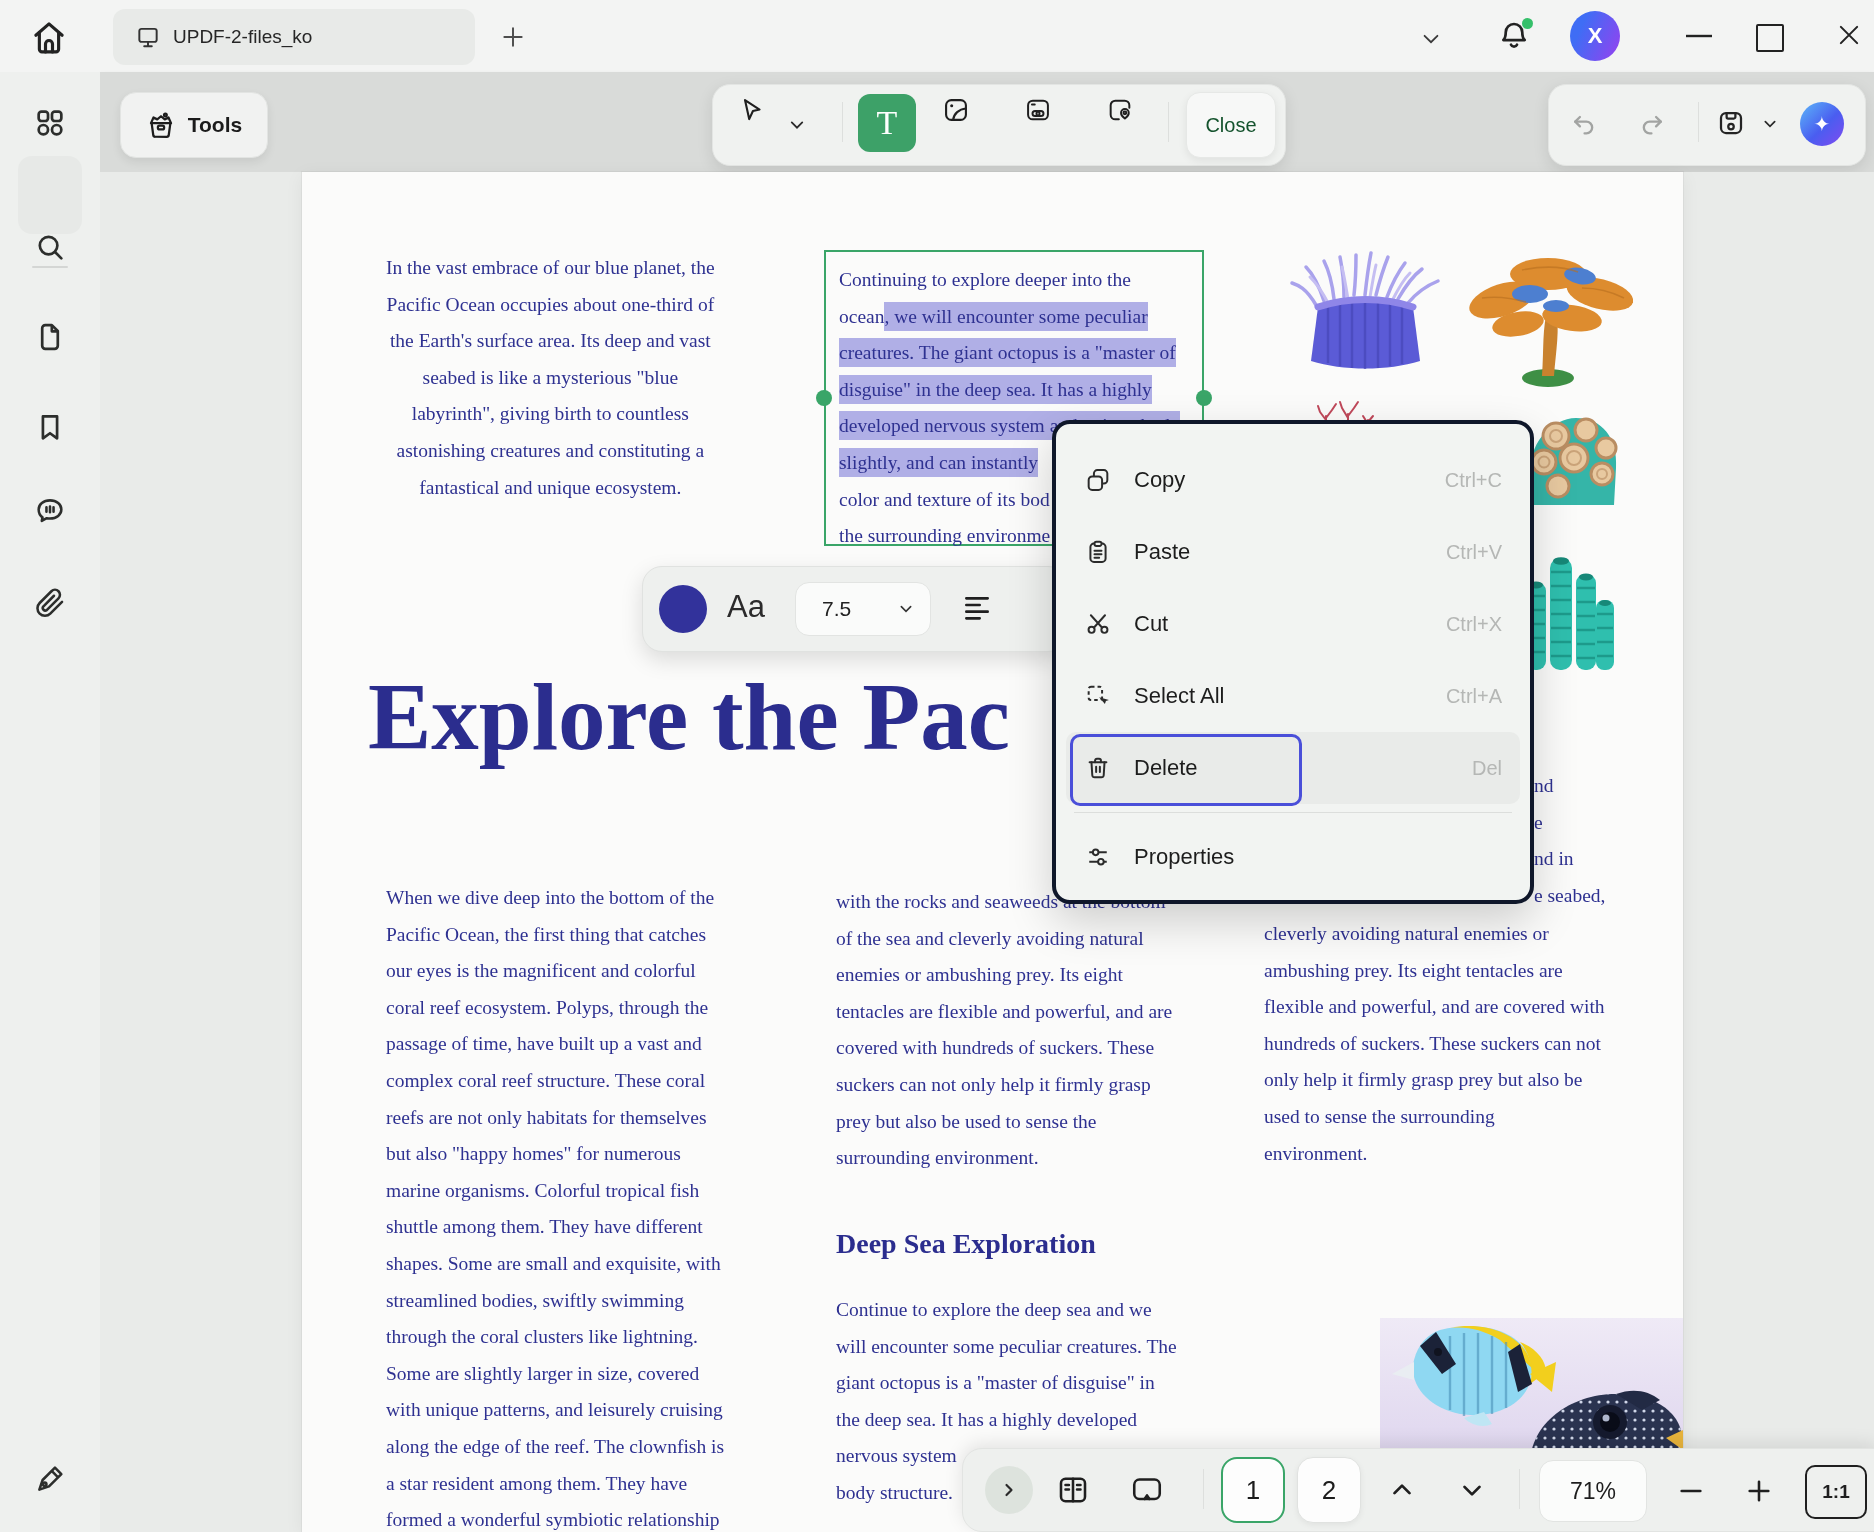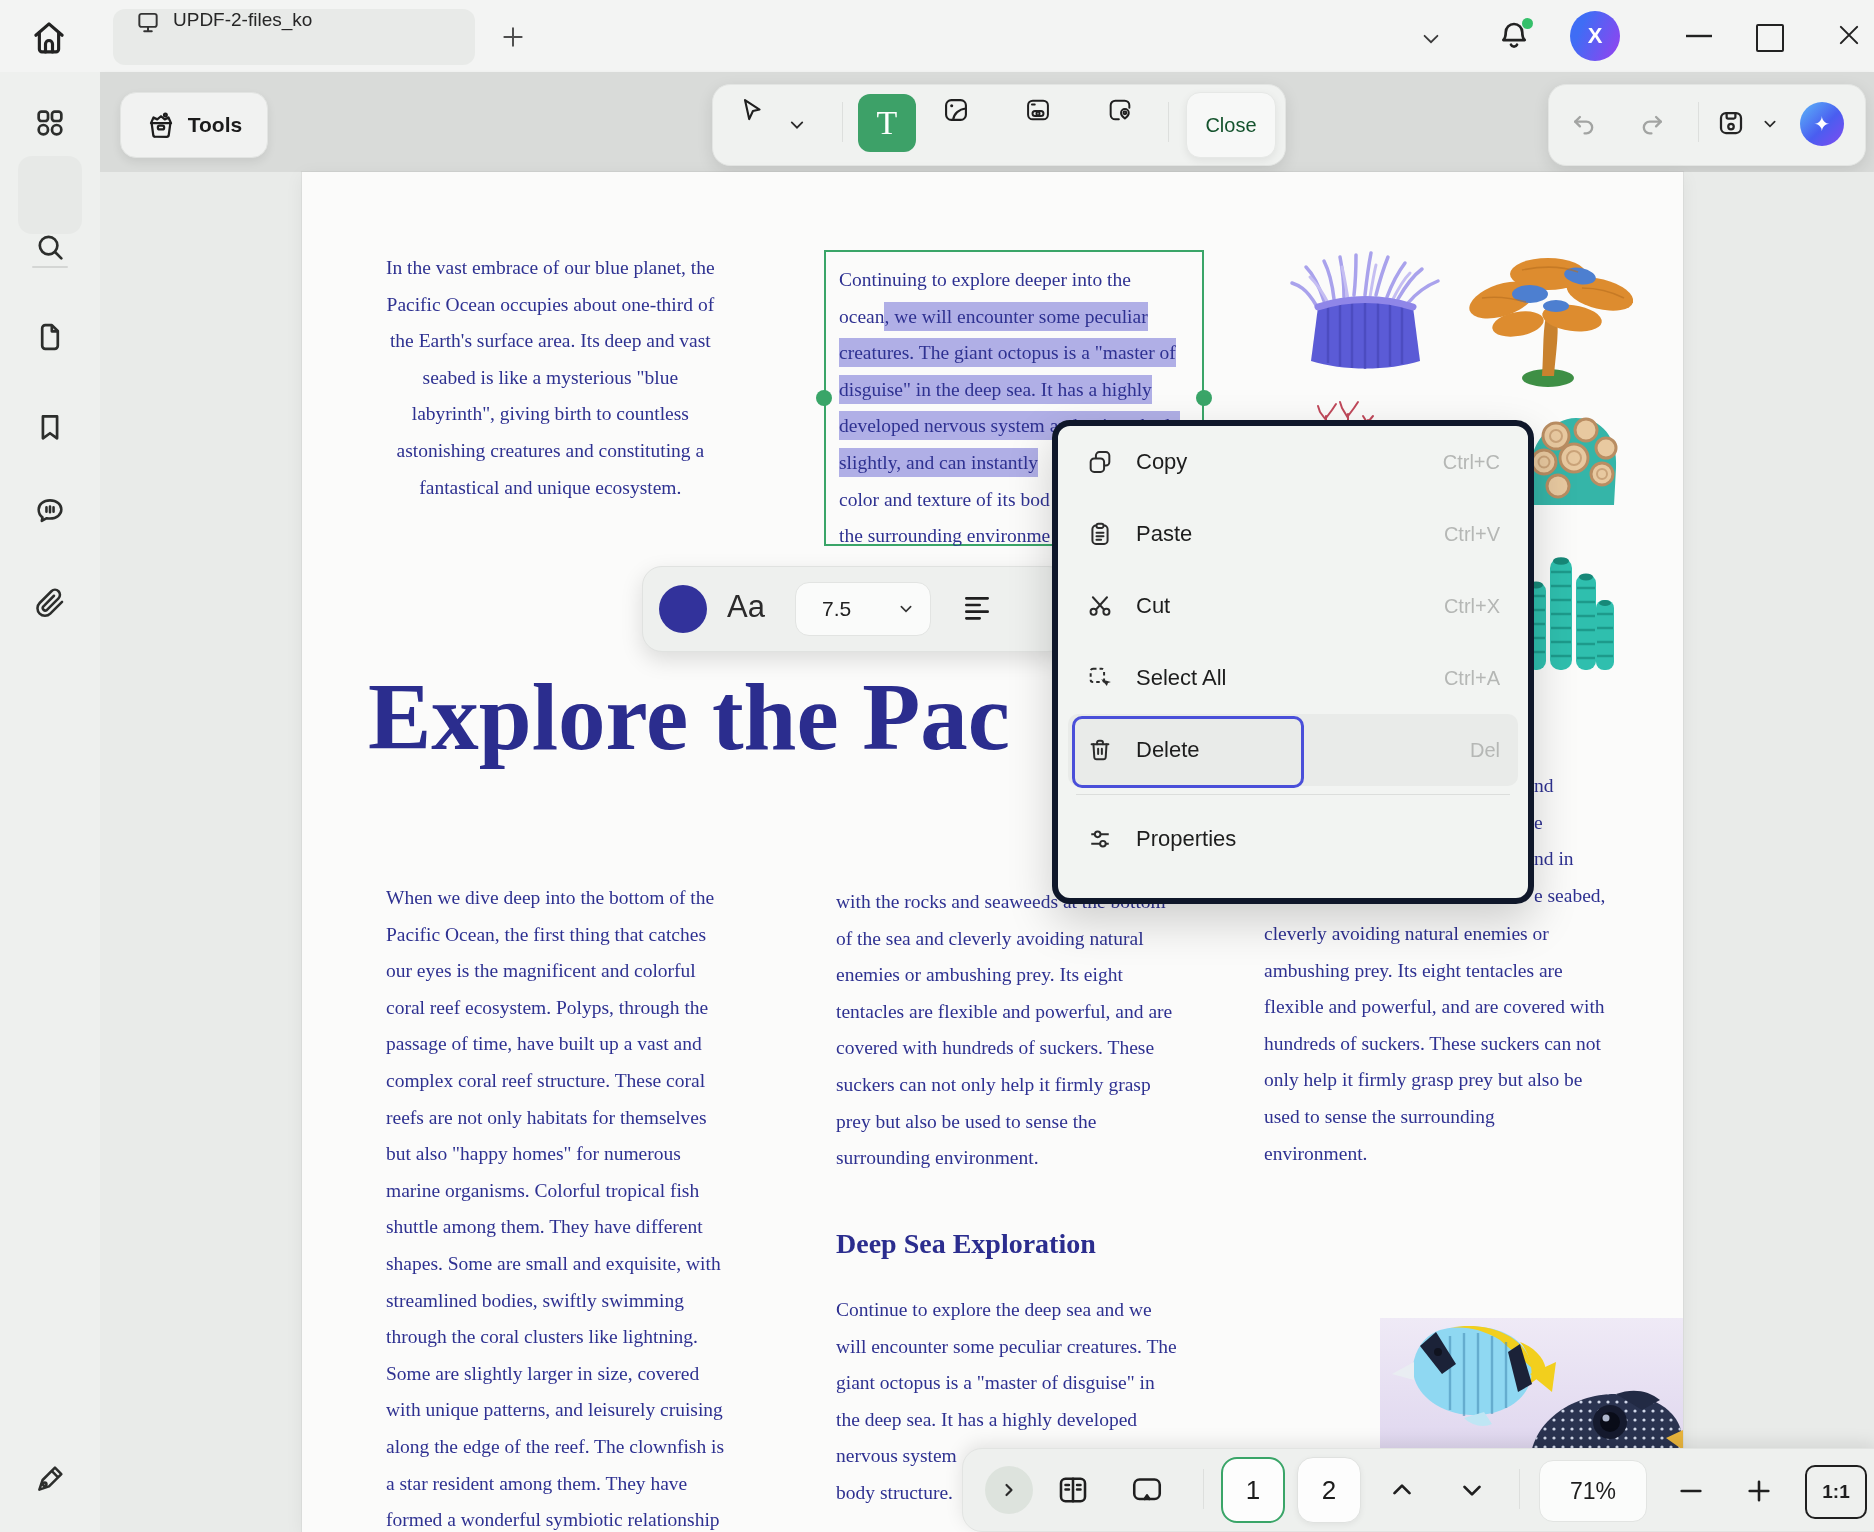--- a/index.html
+++ b/index.html
@@ -4,21 +4,21 @@
 <style>
   html,body{margin:0;padding:0;}
   body{font-family:"Liberation Sans",sans-serif;background:#c9cbc9;}
   .screen{position:relative;width:1874px;height:1532px;overflow:hidden;background:#f3f4f3;}
   .abs{position:absolute;}
   .icon svg{display:block;width:100%;height:100%;}
 
   
   .titlebar{left:0;top:0;width:1874px;height:72px;background:#f3f4f3;}
   .home-btn{left:28px;top:16px;width:42px;height:42px;color:#222;}
-  .doc-tab{left:113px;top:9px;width:362px;height:56px;background:#e8eae8;border-radius:12px;display:flex;padding-left:22px;box-sizing:border-box;}
+  .doc-tab{left:113px;top:9px;width:362px;height:56px;background:#e8eae8;border-radius:12px;display:flex;align-items:center;padding-left:22px;box-sizing:border-box;}
   .doc-tab .tab-ic{width:26px;height:26px;color:#333;margin-right:12px;}
   .doc-tab .tab-title{font-size:19px;color:#262626;}
   .new-tab{left:500px;top:24px;width:26px;height:26px;color:#4d4d4d;}
   .tb-chevron{left:1420px;top:28px;width:22px;height:22px;color:#3a3a3a;}
   .bell{left:1496px;top:18px;width:36px;height:36px;color:#222;}
   .bell-dot{left:1522px;top:18px;width:11px;height:11px;border-radius:50%;background:#35c06a;}
   .avatar{left:1570px;top:11px;width:50px;height:50px;border-radius:50%;background:linear-gradient(115deg,#3f6df5 25%,#8b46f0 90%);color:#fff;font-size:22px;font-weight:bold;display:flex;align-items:center;justify-content:center;}
   .win-min{left:1686px;top:34px;width:26px;height:4px;color:#222;}
   .win-max{left:1756px;top:24px;width:24px;height:24px;border:2px solid #222;border-radius:2px;}
   .win-close{left:1836px;top:22px;width:26px;height:26px;color:#222;}
@@ -60,21 +60,21 @@
   
   .format-bar{left:642px;top:566px;width:424px;height:84px;border-radius:20px;background:#eef0ee;border:1px solid #e0e2e0;box-shadow:0 8px 22px rgba(0,0,0,.13);z-index:5;}
   .swatch{left:16px;top:18px;width:48px;height:48px;border-radius:50%;background:#32329b;}
   .fb-aa{left:84px;top:22px;font-size:31px;color:#2b2b2b;}
   .size-box{left:152px;top:15px;width:136px;height:54px;border-radius:14px;background:#fafbfa;border:1px solid #e2e4e2;display:flex;align-items:center;justify-content:space-between;padding:0 16px 0 26px;box-sizing:border-box;}
   .size-box .val{font-size:21px;color:#222;}
   .size-box .icon{width:16px;height:16px;color:#333;}
   .align-ic{left:318px;top:26px;width:32px;height:32px;color:#1f1f1f;}
 
   
-  .ctx-menu{left:1052px;top:420px;width:482px;height:484px;border-radius:18px;background:#f2f4f2;border:6px solid #0f172a;box-shadow:0 18px 45px rgba(0,0,0,.18);z-index:10;box-sizing:border-box;}
+  .ctx-menu{left:1052px;top:420px;width:482px;height:484px;border-radius:18px;background:#f2f4f2;border:4px solid #0f172a;box-shadow:0 18px 45px rgba(0,0,0,.18);z-index:10;padding-top:20px;box-sizing:border-box;}
   .ctx-row{height:72px;display:flex;align-items:center;position:relative;margin:0 10px;border-radius:10px;padding:0 18px;}
   .ctx-row.sel{background:#e9ebe9;}
   .ctx-ic{width:28px;height:28px;margin-right:22px;color:#2b2b2b;}
   .ctx-label{font-size:22px;color:#1d1d1d;flex:1;}
   .ctx-short{font-size:20px;color:#b5b7b5;}
   .ctx-divider{height:1px;background:#dcdedc;margin:8px 18px;}
   .blue-box{position:absolute;left:4px;top:2px;width:226px;height:66px;border:3px solid #4a4fd9;border-radius:10px;pointer-events:none;}
 
   
   .bottom-bar{left:962px;top:1448px;width:912px;height:82px;background:#eef0ee;border:1px solid #e2e4e2;border-radius:20px 0 0 20px;box-shadow:0 -4px 18px rgba(0,0,0,.10);z-index:12;}

